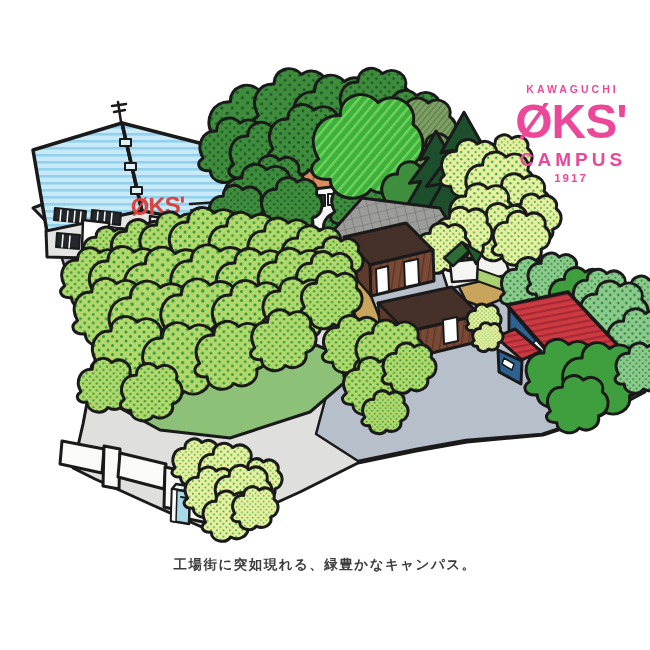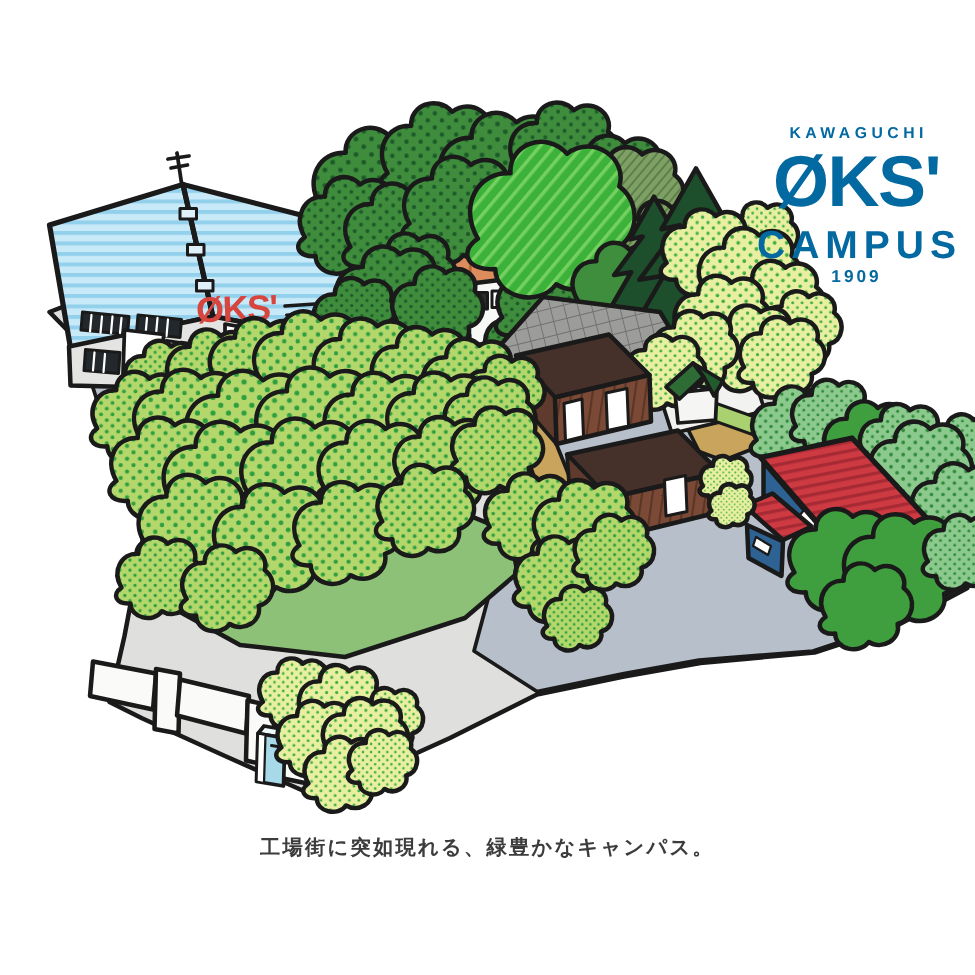--- a/index.html
+++ b/index.html
@@ -1,23 +1,23 @@
 <!DOCTYPE html>
 <html><head>
 <meta charset="utf-8">
 <style>
   html,body{margin:0;padding:0;background:#ffffff;}
   .stage{position:relative;width:650px;height:650px;background:#ffffff;overflow:hidden;
          font-family:"Liberation Sans",sans-serif;}
   .stage svg{position:absolute;left:0;top:0;}
   .logo{position:absolute;left:498px;top:84px;width:146px;text-align:center;
-        color:#0369a1;line-height:1;}
+        color:#ec4899;line-height:1;}
   .logo .loc{font-size:10.5px;font-weight:700;letter-spacing:3px;margin-right:-3px;}
   .logo .name{font-size:48px;font-weight:800;letter-spacing:-1px;margin-top:3px;}
-  .logo .sub{font-size:26px;font-weight:700;letter-spacing:4px;margin-right:-4px;margin-top:4px;}
+  .logo .sub{font-size:19px;font-weight:700;letter-spacing:4px;margin-right:-4px;margin-top:4px;}
   .logo .year{font-size:11.5px;font-weight:700;letter-spacing:2px;margin-top:4px;}
   .caption{position:absolute;left:0;top:552px;width:650px;text-align:center;
            color:#3c3c3c;font-size:13.5px;font-weight:700;letter-spacing:1.5px;line-height:25px;}
   .caption p{margin:0;}
 </style>
 </head>
 <body>
 
 <div class="stage">
 
@@ -299,20 +299,20 @@
       <use href="#blob" fill="url(#dotsYellow)" transform="translate(254,508) scale(0.6)"></use>
     </g>
 
   </g>
 </svg>
 
 <div class="logo">
   <div class="loc">KAWAGUCHI</div>
   <div class="name">ØKS'</div>
   <div class="sub">CAMPUS</div>
-  <div class="year">1909</div>
+  <div class="year">1917</div>
 </div>
 
 <div class="caption">
   <p>工場街に突如現れる、緑豊かなキャンパス。</p>
 </div>
 
 </div>
 
 </body></html>

